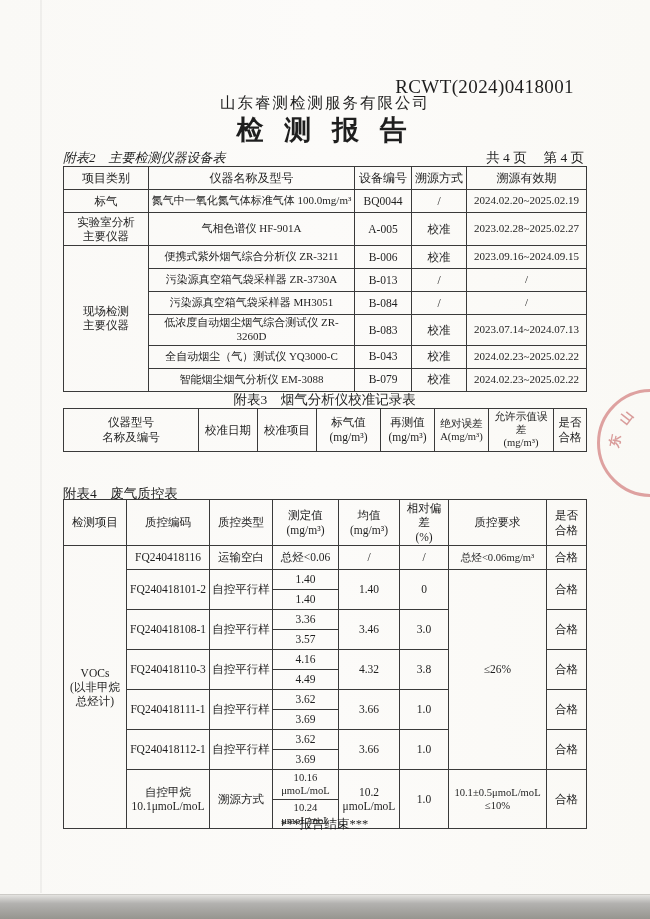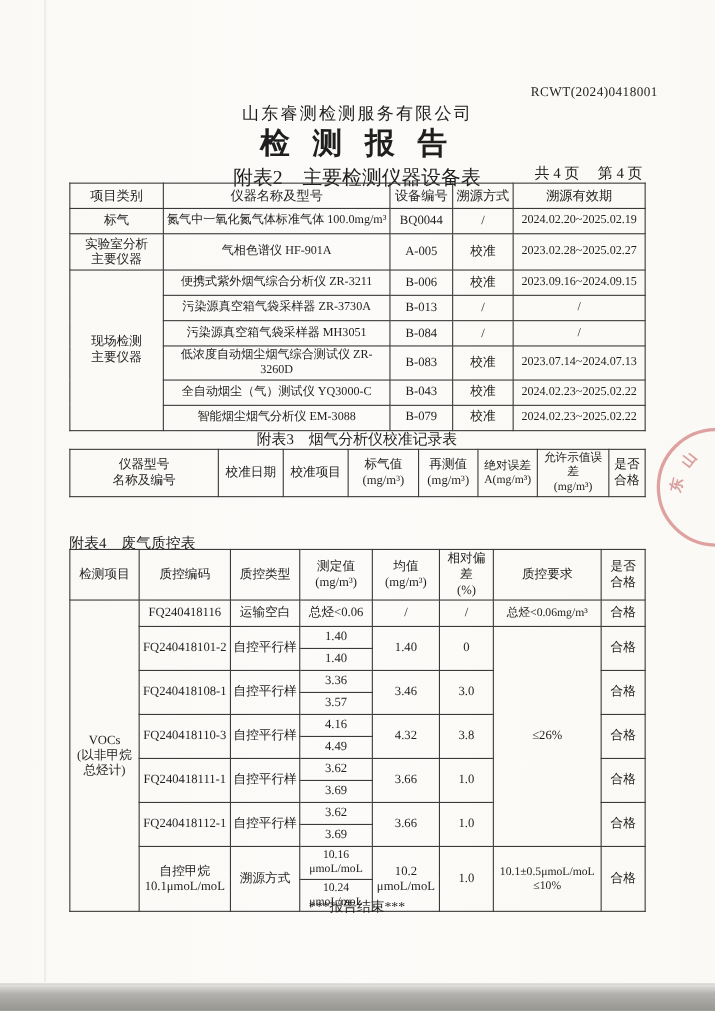--- a/index.html
+++ b/index.html
@@ -8,26 +8,26 @@
     background:#fbfaf7;
     font-family:"Liberation Serif","DejaVu Serif",serif;
     color:#1e1e1e;
   }
   .paper-texture{position:absolute;inset:0;background:linear-gradient(90deg,#faf9f6 0%,#fcfbf9 50%,#faf9f5 100%);}
   .fold-line{position:absolute;left:40px;top:0;width:2px;height:893px;background:rgba(0,0,0,0.045);}
   .scanner-band{position:absolute;left:0;bottom:0;width:100%;height:24px;
     background:linear-gradient(180deg,#e4e3e0 0%,#b3b2b0 35%,#96958f 100%);}
   .paper-edge{position:absolute;left:0;bottom:22px;width:100%;height:3px;background:rgba(120,118,112,0.35);}
 
-  .report-no{position:absolute;top:76px;right:52px;font-size:12px;letter-spacing:.4px;text-align:center;}
+  .report-no{position:absolute;top:76px;right:76px;font-size:19px;letter-spacing:.4px;text-align:center;}
   .company{position:absolute;top:93px;left:0;width:100%;text-align:center;font-size:15.5px;letter-spacing:2px;}
   .doc-title{position:absolute;top:112px;left:0;width:100%;text-align:center;
     font-size:27px;font-weight:bold;letter-spacing:7px;}
   .caption2-row{position:absolute;top:149px;left:63px;width:523px;height:16px;}
-  .caption2{width:100%;text-align:center;font-size:18px;}
+  .caption2{width:100%;font-size:13px;font-style:italic;}
   .pagination{position:absolute;right:2px;top:0;font-size:13.5px;}
   .caption3{position:absolute;top:391px;left:63px;width:523px;text-align:center;font-size:13.5px;}
   .caption4{position:absolute;top:485px;left:63px;width:523px;text-align:left;font-size:13.5px;}
   .footer-end{position:absolute;top:816px;left:63px;width:523px;text-align:center;font-size:12.5px;}
 
   table{border-collapse:collapse;table-layout:fixed;position:absolute;left:63px;background:transparent;}
   td,th{border:1px solid #3a3a3a;text-align:center;vertical-align:middle;
     padding:1px 2px;font-weight:normal;white-space:pre-line;overflow:hidden;
     font-size:11.5px;line-height:1.25;}
   th{font-size:11.5px;}

